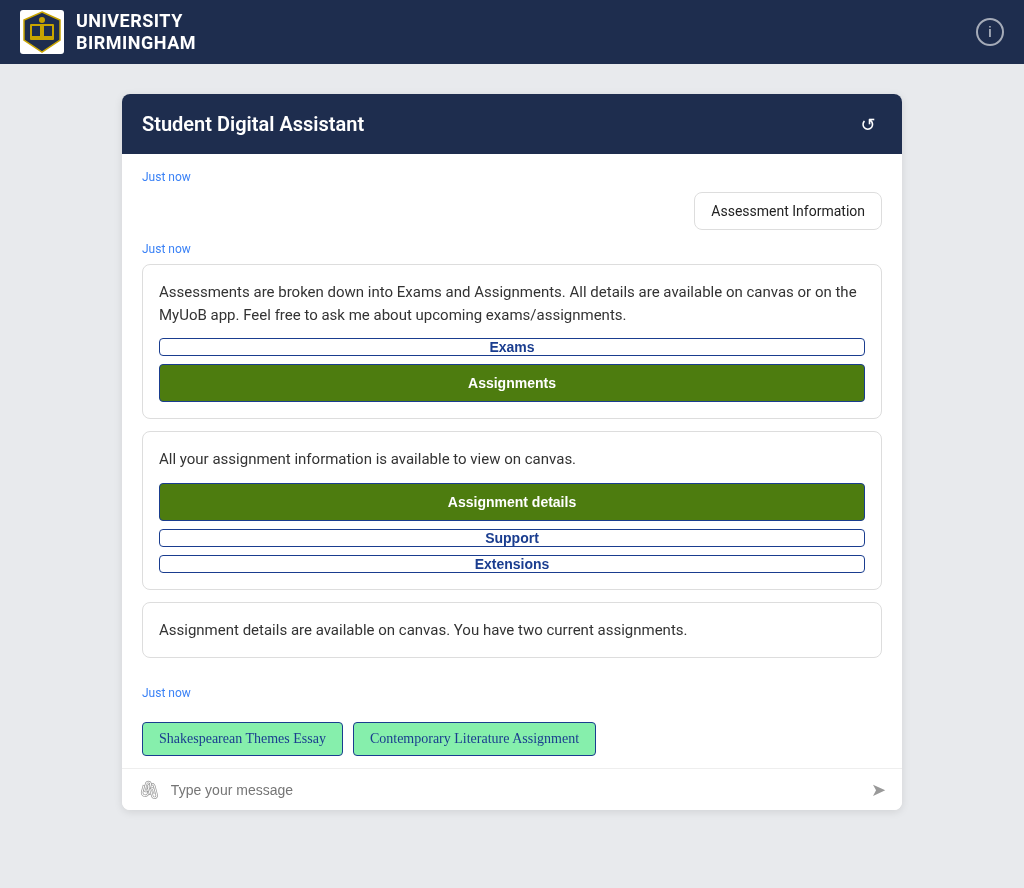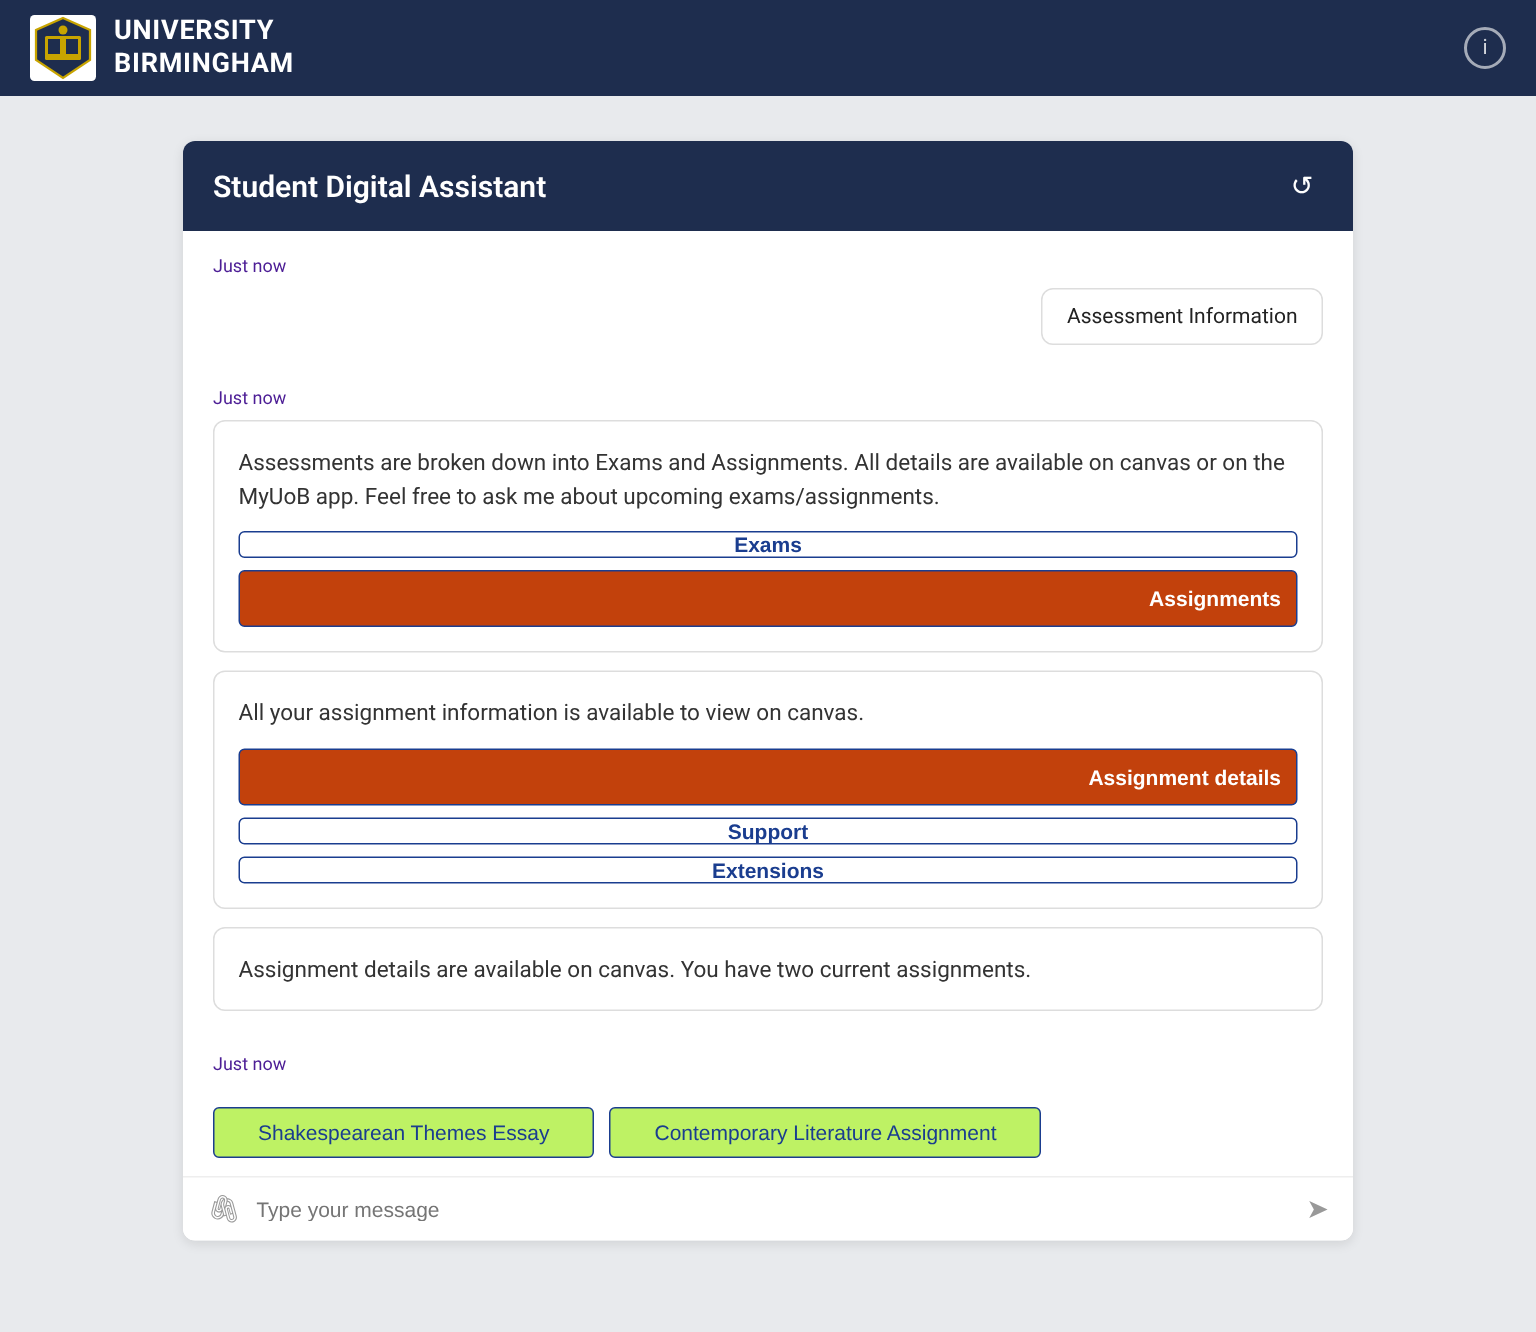--- a/index.html
+++ b/index.html
@@ -98,35 +98,35 @@
     .chat-messages {
       padding: 16px 20px;
       display: flex;
       flex-direction: column;
       gap: 0;
       flex: 1;
     }
 
     .timestamp {
       font-size: 12px;
-      color: #4c1d95;
+      color: #3b82f6;
       margin-bottom: 8px;
     }
 
     
     .user-bubble {
       align-self: flex-end;
       background: white;
       border: 1px solid #ddd;
       border-radius: 8px;
       padding: 10px 16px;
       font-size: 14px;
       color: #222;
       max-width: 60%;
-      margin-bottom: 20px;
+      margin-bottom: 4px;
     }
 
     
     .bot-block {
       background: white;
       border: 1px solid #ddd;
       border-radius: 8px;
       padding: 16px;
       margin-bottom: 12px;
     }
@@ -155,46 +155,47 @@
       margin-bottom: 8px;
     }
     .btn-outline:last-child { margin-bottom: 0; }
 
     .btn-filled {
       display: block;
       width: 100%;
       padding: 10px;
       border: 1.5px solid #1a3d8f;
       border-radius: 4px;
-      background: #c2410c;
+      background: #4d7c0f;
       color: white;
       font-size: 14px;
       font-weight: 700;
       cursor: pointer;
-      text-align: right;
+      text-align: center;
       margin-bottom: 8px;
     }
     .btn-filled:last-child { margin-bottom: 0; }
 
     
     .quick-replies {
       display: flex;
       gap: 10px;
       flex-wrap: wrap;
       padding: 8px 20px 12px;
     }
     .chip {
       border: 1.5px solid #1a3d8f;
       border-radius: 4px;
-      background: #bef264;
+      background: #86efac;
       color: #1a3d8f;
       font-size: 14px;
       font-weight: 500;
-      padding: 8px 29px;
-      cursor: pointer;
+      padding: 8px 16px;
+      cursor: pointer;
+      font-family: Liberation Serif, serif;
     }
 
     
     .chat-input-area {
       border-top: 1px solid #eee;
       padding: 10px 16px;
       display: flex;
       align-items: center;
       gap: 10px;
       background: white;

